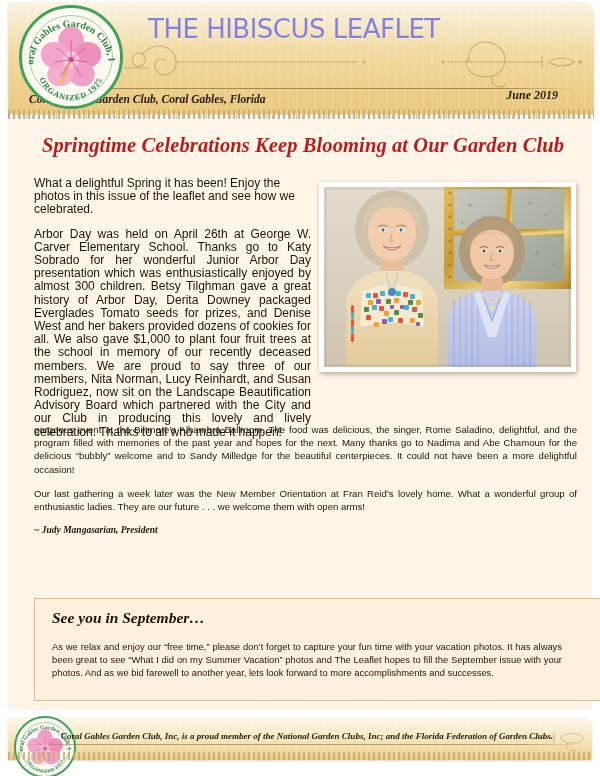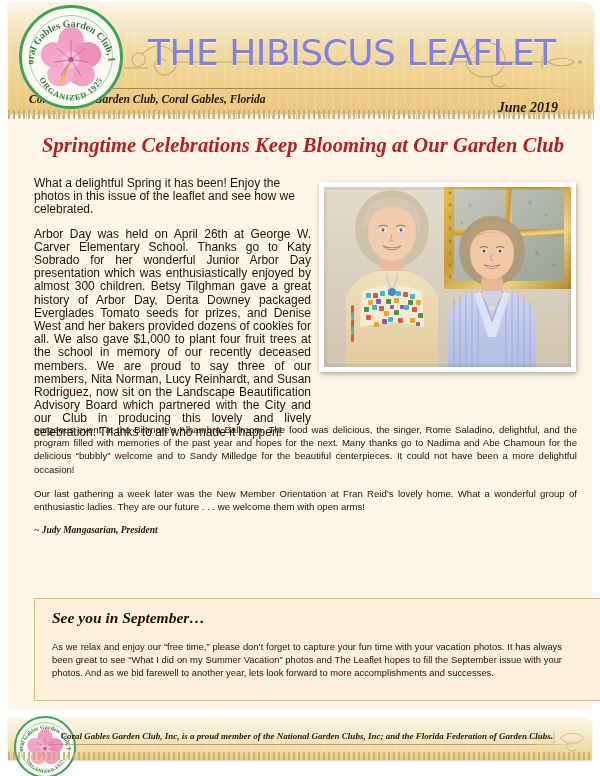--- a/index.html
+++ b/index.html
@@ -81,23 +81,23 @@
     background:
       repeating-linear-gradient(to right,
         #b8965a 0px, #b8965a 1px,
         rgba(0,0,0,0) 1px, rgba(0,0,0,0) 6px);
     opacity: .6;
   }
 
   .mast-title {
     position: absolute;
     left: 148px;
-    top: 32px;
+    top: 14px;
     font-family: "DejaVu Sans", sans-serif;
-    font-size: 36px;
+    font-size: 26px;
     font-weight: 400;
     letter-spacing: -.5px;
     color: #8181e0;
     white-space: nowrap;
     text-shadow: 0 1px 0 rgba(255,255,255,.5);
   }
   .mast-flourish {
     position: absolute;
     left: 118px;
     top: 32px;
@@ -121,23 +121,23 @@
     font-family: "Liberation Serif", serif;
     font-size: 11.5px;
     font-weight: bold;
     font-style: italic;
     color: #241a09;
     white-space: nowrap;
   }
   .mast-date {
     position: absolute;
     right: 42px;
-    top: 100px;
+    top: 88px;
     font-family: "Liberation Serif", serif;
-    font-size: 14px;
+    font-size: 12px;
     font-weight: bold;
     font-style: italic;
     color: #241a09;
     white-space: nowrap;
     margin-left: 8px;
   }
 
   
   .seal {
     position: absolute;

